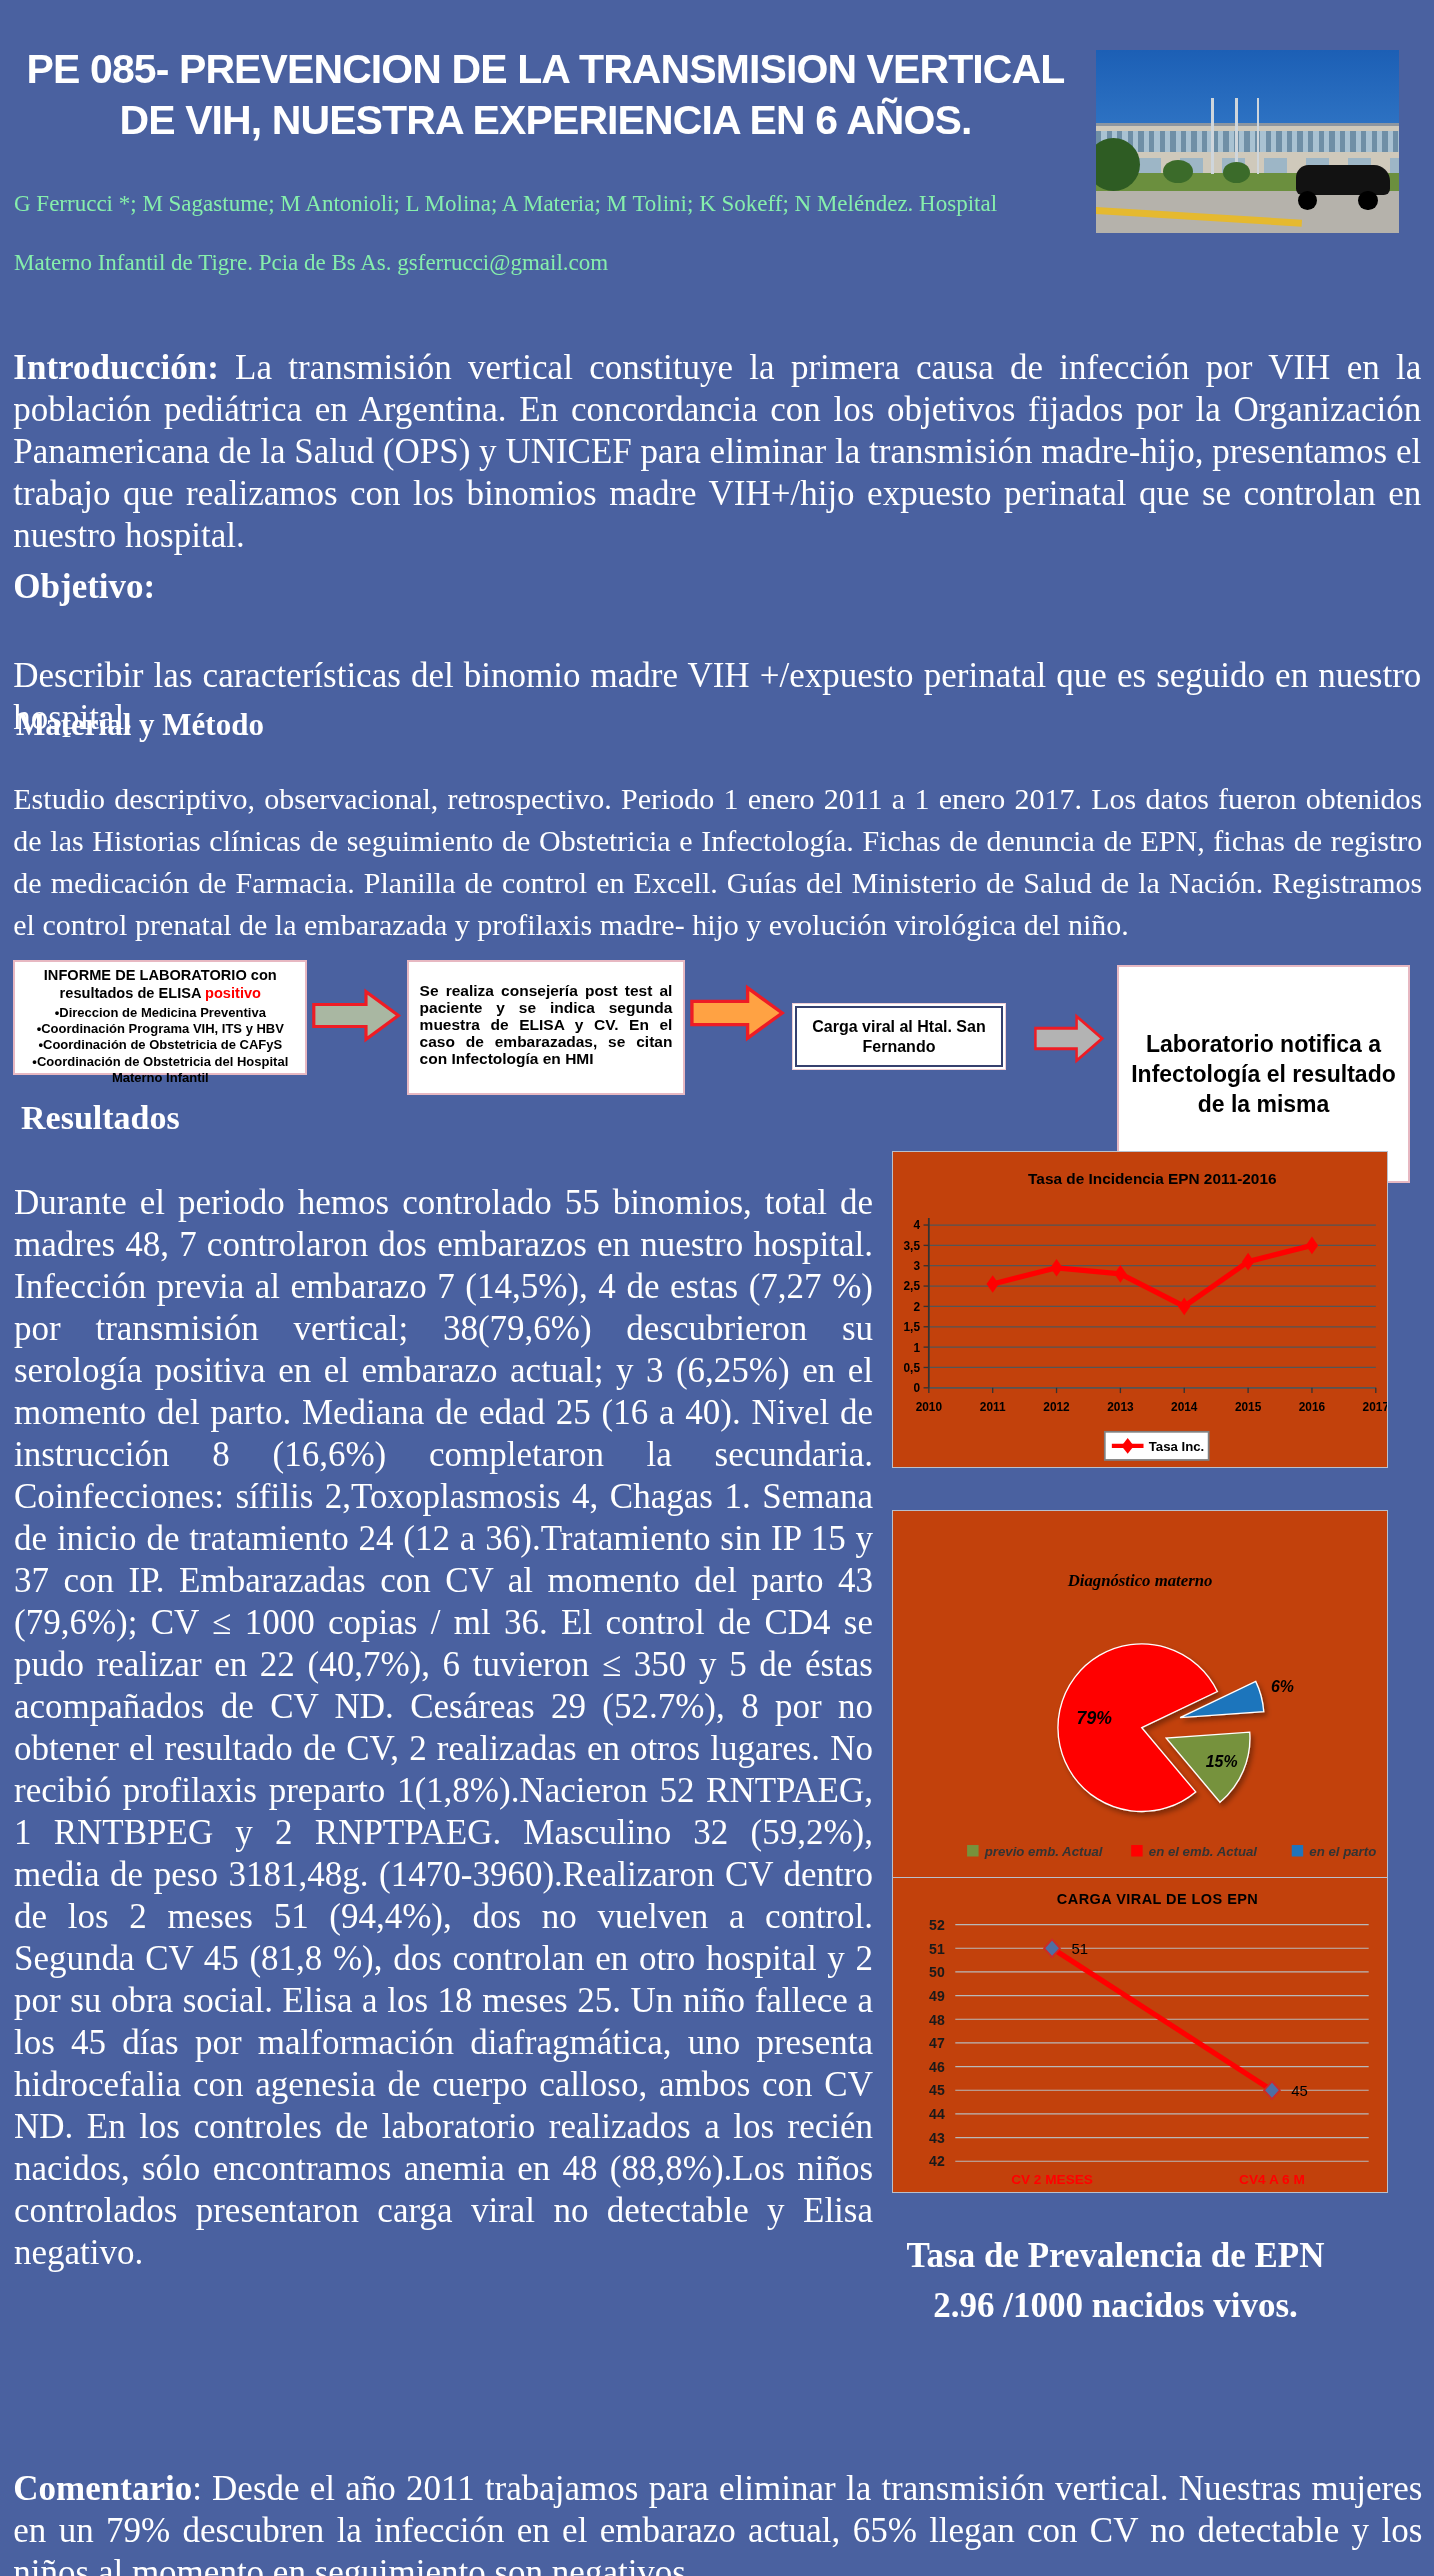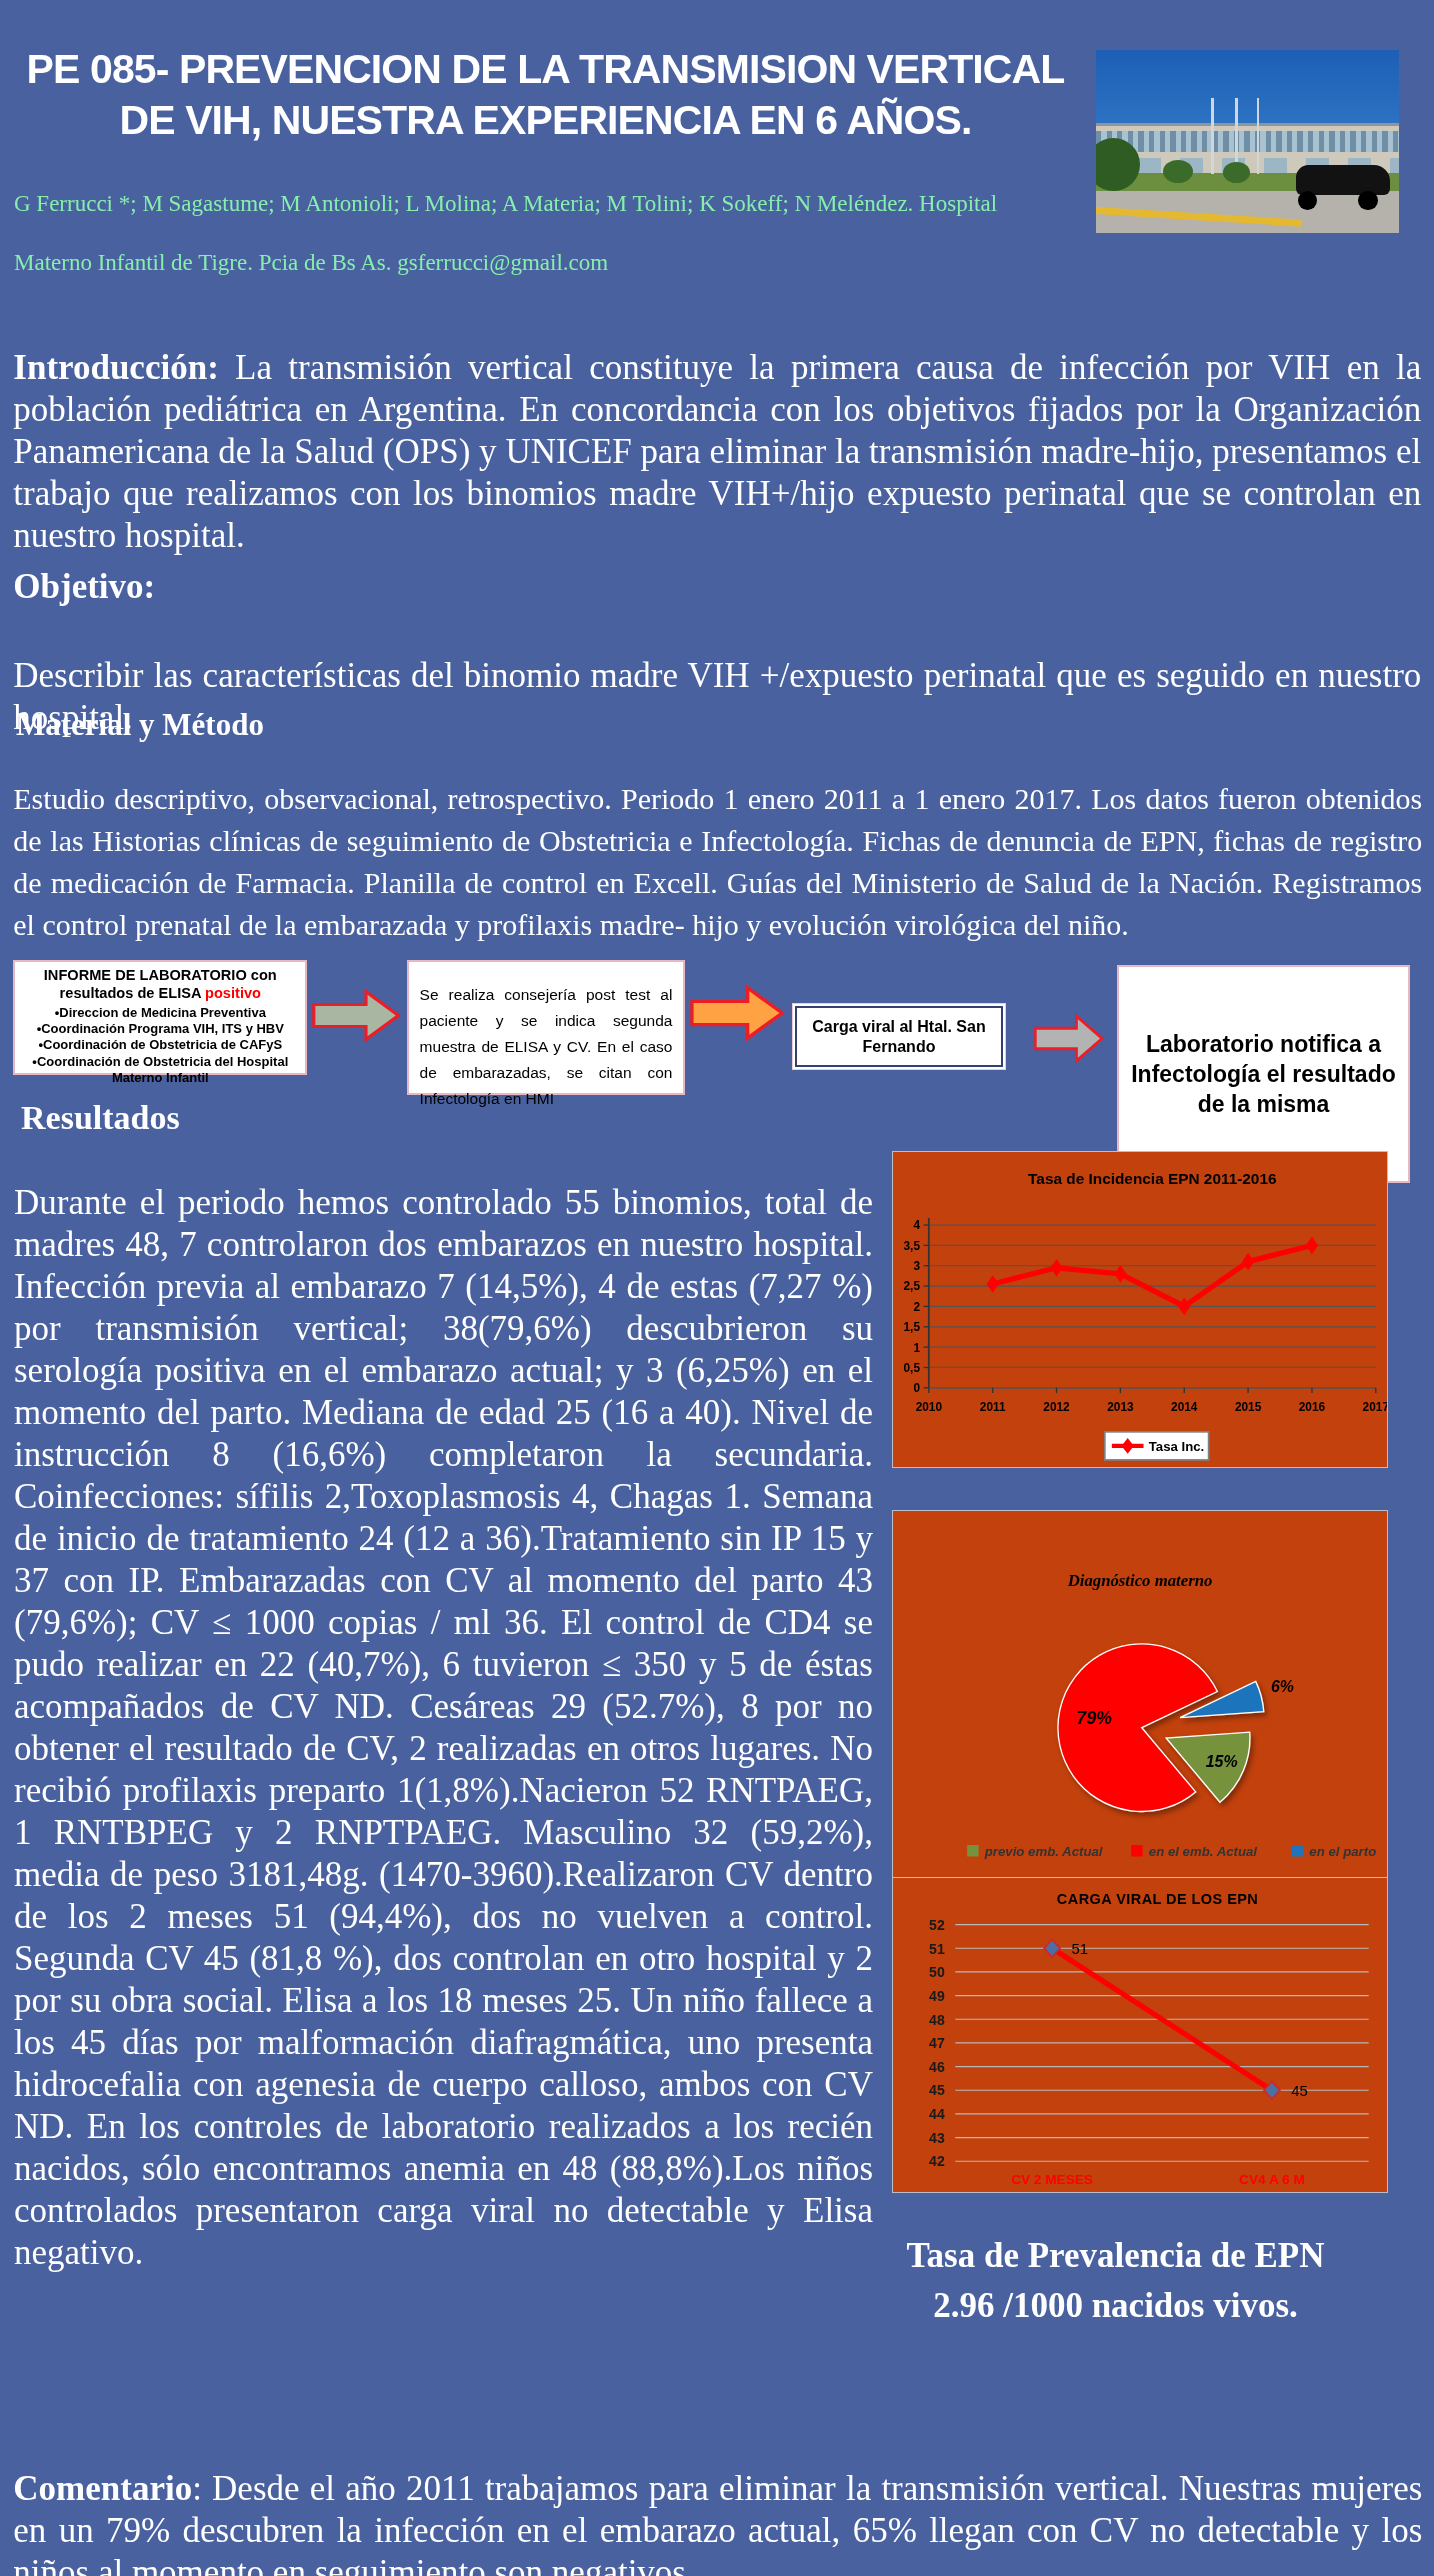--- a/index.html
+++ b/index.html
@@ -49,21 +49,21 @@
   #prevalencia{left:832px;top:2231px;width:567px;text-align:center;font-weight:bold;font-size:35px;line-height:50px;}
   #comentario{left:13.3px;top:2433px;width:1409px;}
   
   .fc-box{background:#fff;color:#000;font-family:"Liberation Sans", sans-serif;
           border:2.7px solid #e7b8c2;box-sizing:border-box;}
   .fc-box1{left:13.3px;top:960px;width:294px;height:115px;padding:5.3px 5.3px;text-align:center;}
   .fc1-title{font-size:14.6px;font-weight:bold;line-height:17.7px;}
   .fc1-title .red{color:#ff0000;}
   .fc1-bullets{font-size:13px;font-weight:bold;line-height:16.4px;margin-top:1.8px;}
   .fc-box2{left:407px;top:960px;width:278px;height:135px;padding:19.5px 10.6px;
-           font-size:15.5px;font-weight:normal;line-height:26px;text-align:justify;}
+           font-size:15.5px;font-weight:bold;line-height:17px;text-align:justify;}
   .fc-box3{left:792px;top:1003px;width:214px;height:67px;border:1.8px solid #edccd4;padding:1.8px;}
   .fc-box3-inner{border:2.7px solid #35406e;width:100%;height:100%;box-sizing:border-box;
            display:flex;align-items:center;justify-content:center;text-align:center;
            font-size:16px;font-weight:bold;line-height:19.5px;}
   .fc-box4{left:1117px;top:965px;width:293px;height:218px;display:flex;align-items:center;justify-content:center;
            text-align:center;font-size:23px;font-weight:bold;line-height:30px;padding:7px;}
   .fc-arrow{position:absolute;}
   .fc-a1{left:312px;top:988px;width:90px;height:55px;}
   .fc-a2{left:690px;top:984px;width:96px;height:58px;}
   .fc-a3{left:1034px;top:1013px;width:71px;height:51px;}

